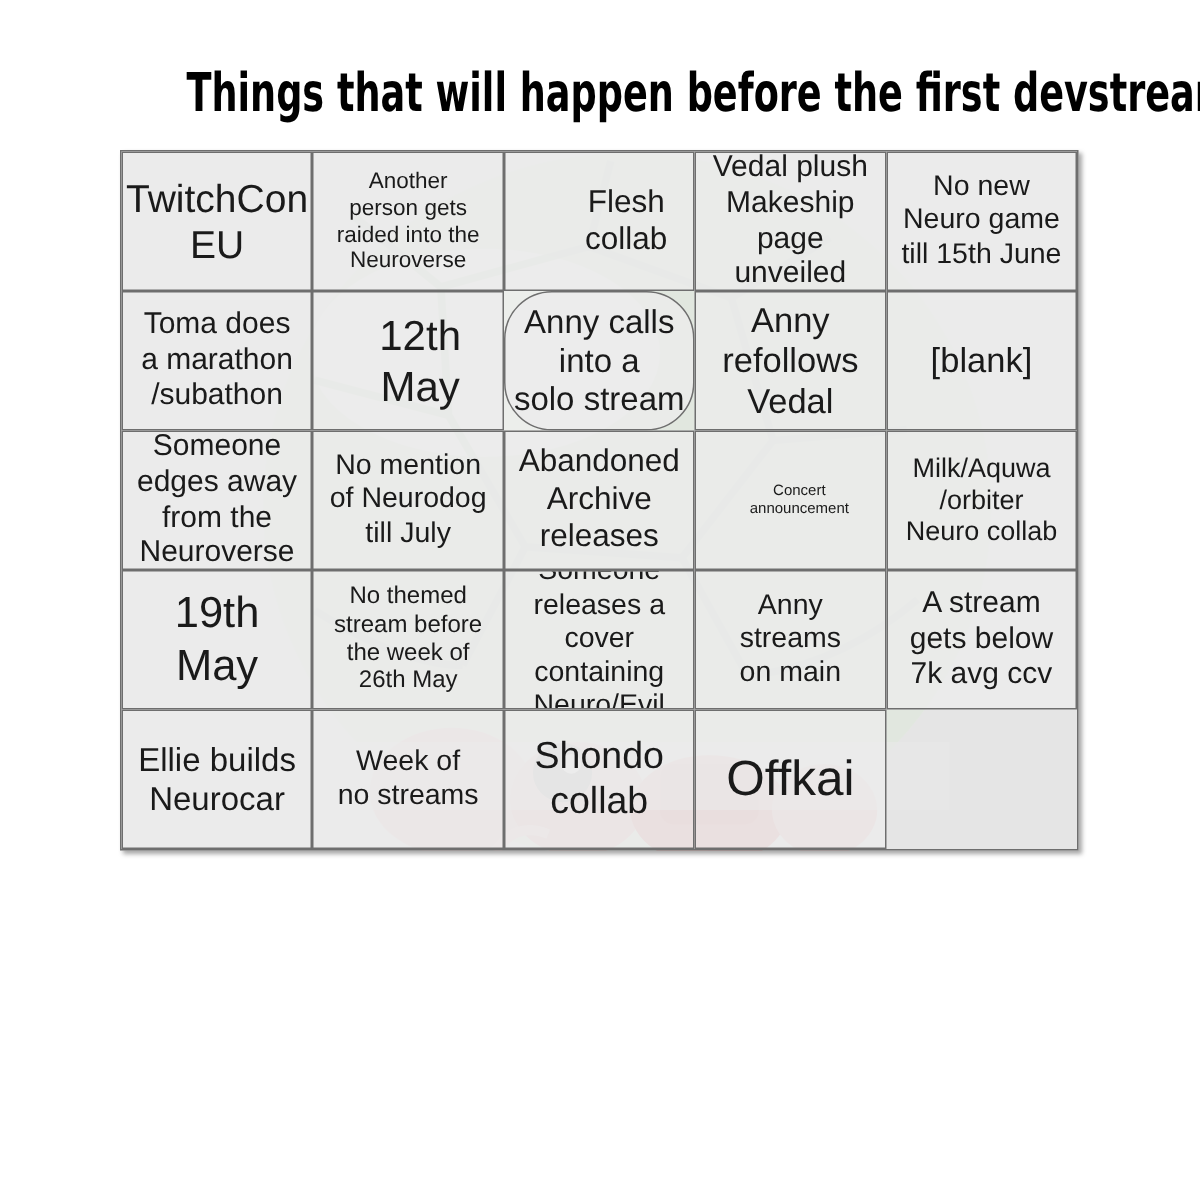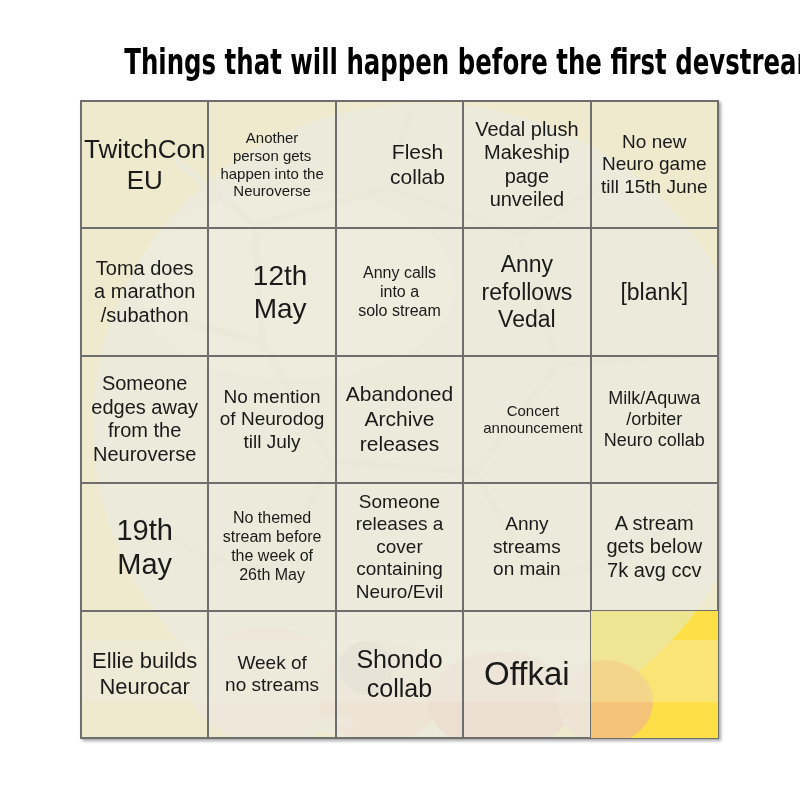--- a/index.html
+++ b/index.html
@@ -12,23 +12,23 @@
     color:#000;
   }
   .title-inner{
     display:inline-block;
     font-family:"DejaVu Sans",sans-serif;
     font-weight:700;font-size:33px;letter-spacing:0px;
     transform:scaleX(0.74) scaleY(1.08);transform-origin:50% 50%;
     white-space:nowrap;
   }
   .grid-wrap{
-    position:absolute;left:80px;top:100px;width:639px;height:639px;
+    position:absolute;left:80px;top:100px;width:639px;height:467px;
     box-shadow:2px 2px 3px rgba(0,0,0,0.35);
-    background:#fde047;
+    background:#e5e5e5;
   }
   .bg-art{
     position:absolute;inset:0;width:100%;height:100%;opacity:0.5;
     pointer-events:none;
   }
   .grid{
     position:absolute;inset:0;
     display:grid;
     grid-template-columns:repeat(5,1fr);
     grid-template-rows:repeat(5,1fr);
@@ -73,21 +73,21 @@
     </g>
   </svg>
   <div class="grid" id="grid">
       <div class="cell" style="font-size: 26px;">
         <span class="cell-text">TwitchCon
 EU</span>
       </div>
       <div class="cell" style="font-size: 15px;">
         <span class="cell-text">Another
 person gets
-happen into the
+raided into the
 Neuroverse</span>
       </div>
       <div class="cell" style="font-size: 21px; padding-left: 40px;">
         <span class="cell-text">Flesh collab</span>
       </div>
       <div class="cell" style="font-size: 20px; text-align: center;">
         <span class="cell-text">Vedal plush
 Makeship
 page
 unveiled</span>
@@ -98,21 +98,21 @@
 till 15th June</span>
       </div>
       <div class="cell" style="font-size: 20px;">
         <span class="cell-text">Toma does
 a marathon
 /subathon</span>
       </div>
       <div class="cell" style="font-size: 28px; padding-left: 20px;">
         <span class="cell-text">12th May</span>
       </div>
-      <div class="cell" style="font-size: 16px;">
+      <div class="cell" style="font-size: 22px; border-radius: 32px;">
         <span class="cell-text">Anny calls
 into a
 solo stream</span>
       </div>
       <div class="cell" style="font-size: 23px;">
         <span class="cell-text">Anny
 refollows
 Vedal</span>
       </div>
       <div class="cell" style="font-size: 23px;">
@@ -127,21 +127,21 @@
       <div class="cell" style="font-size: 19px;">
         <span class="cell-text">No mention
 of Neurodog
 till July</span>
       </div>
       <div class="cell" style="font-size: 21px;">
         <span class="cell-text">Abandoned
 Archive
 releases</span>
       </div>
-      <div class="cell" style="font-size: 15px; padding-left: 16px;">
+      <div class="cell" style="font-size: 10px; padding-left: 16px;">
         <span class="cell-text">Concert
 announcement</span>
       </div>
       <div class="cell" style="font-size: 18px;">
         <span class="cell-text">Milk/Aquwa
 /orbiter
 Neuro collab</span>
       </div>
       <div class="cell" style="font-size: 29px;">
         <span class="cell-text">19th May</span>

